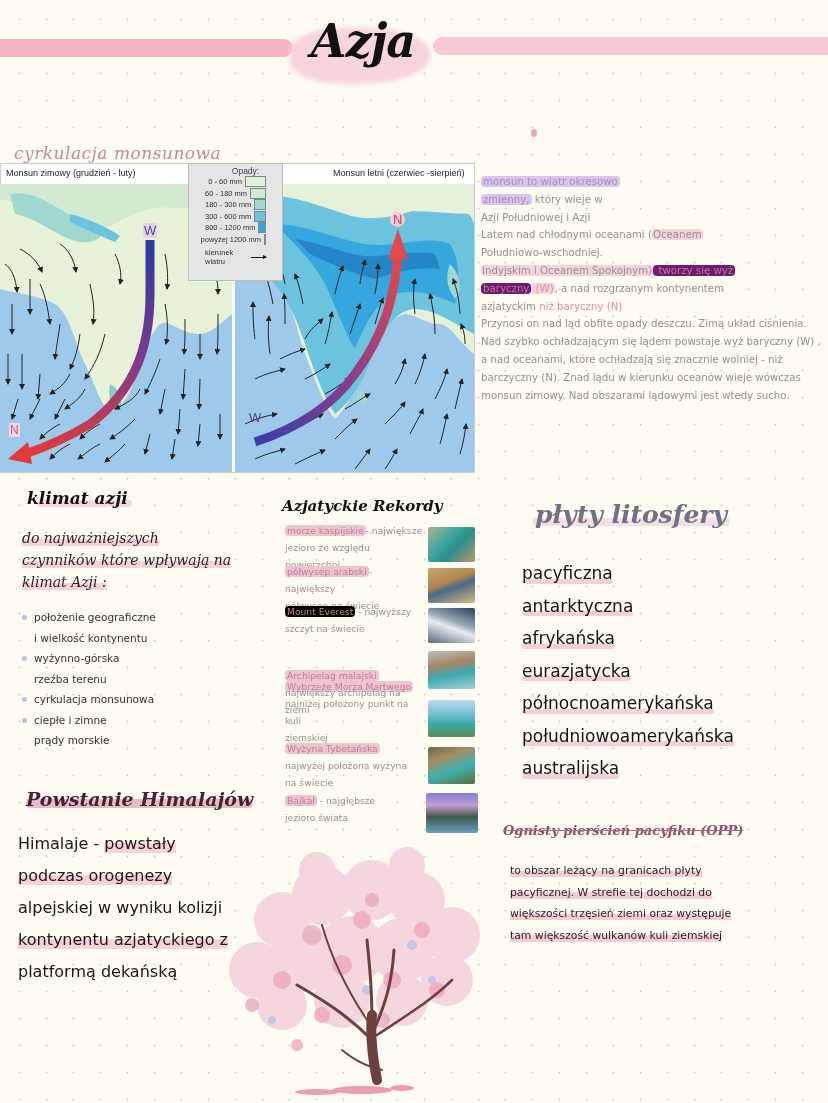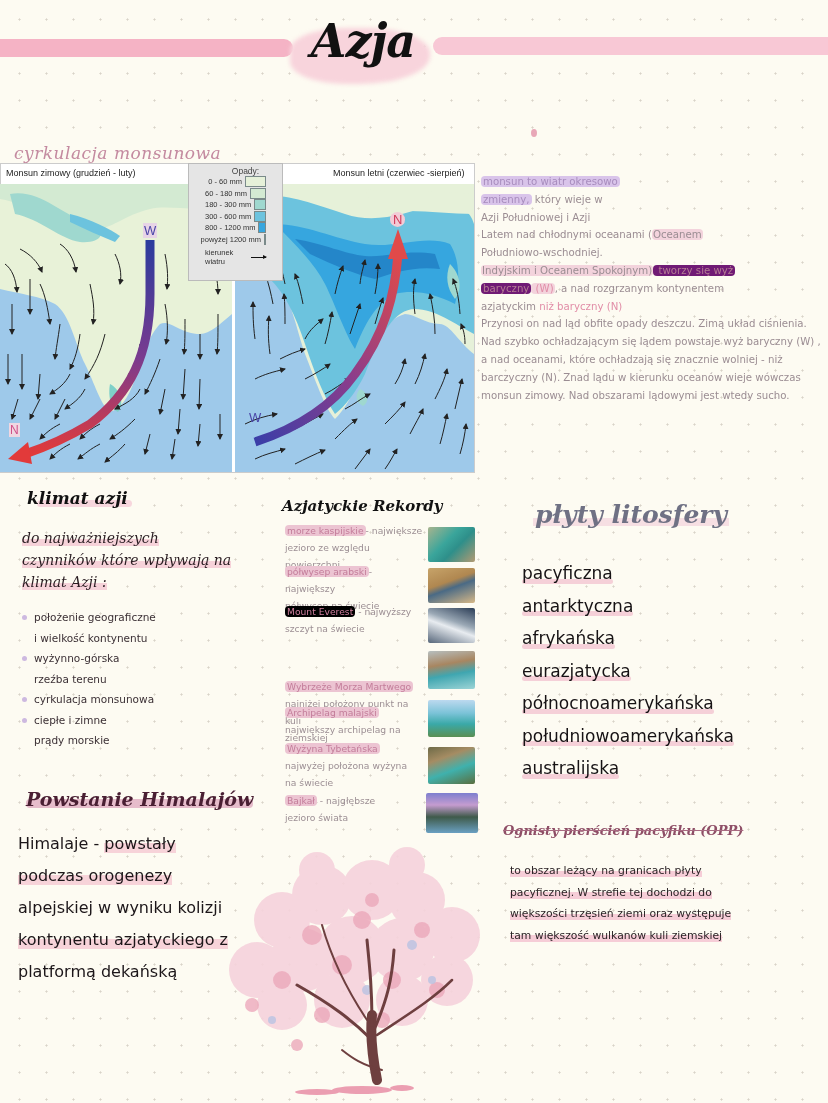--- a/index.html
+++ b/index.html
@@ -371,21 +371,21 @@
 </div>
 <div class="abs rek-thumb" style="top:608px; background:linear-gradient(200deg,#2a3c55 0%,#9aa8b5 40%,#e8ecf0 55%,#56667a 100%);"></div>
 
 <div class="abs rek-item" style="top:650px;margin-top:28px;">
   <span class="name">Wybrzeże Morza Martwego</span><br>
   <span>najniżej położony punkt na kuli</span><br>
   <span>ziemskiej</span>
 </div>
 <div class="abs rek-thumb" style="top:651px; height:38px; background:linear-gradient(170deg,#b7bfbf 0%,#a88661 35%,#3fa6b0 60%,#9cd4d6 100%);"></div>
 
-<div class="abs rek-item" style="top:704px;">
+<div class="abs rek-item" style="top:667px;">
   <span class="name">Archipelag malajski</span><br>
   <span>największy archipelag na ziemi</span>
 </div>
 <div class="abs rek-thumb" style="top:700px; height:37px; background:linear-gradient(180deg,#bcd9ef 0%,#7cc3d8 35%,#3aa9a8 65%,#5b8f52 100%);"></div>
 
 <div class="abs rek-item" style="top:740px;">
   <span class="name">Wyżyna Tybetańska</span><br>
   <span>najwyżej położona wyżyna</span><br>
   <span>na świecie</span>
 </div>

